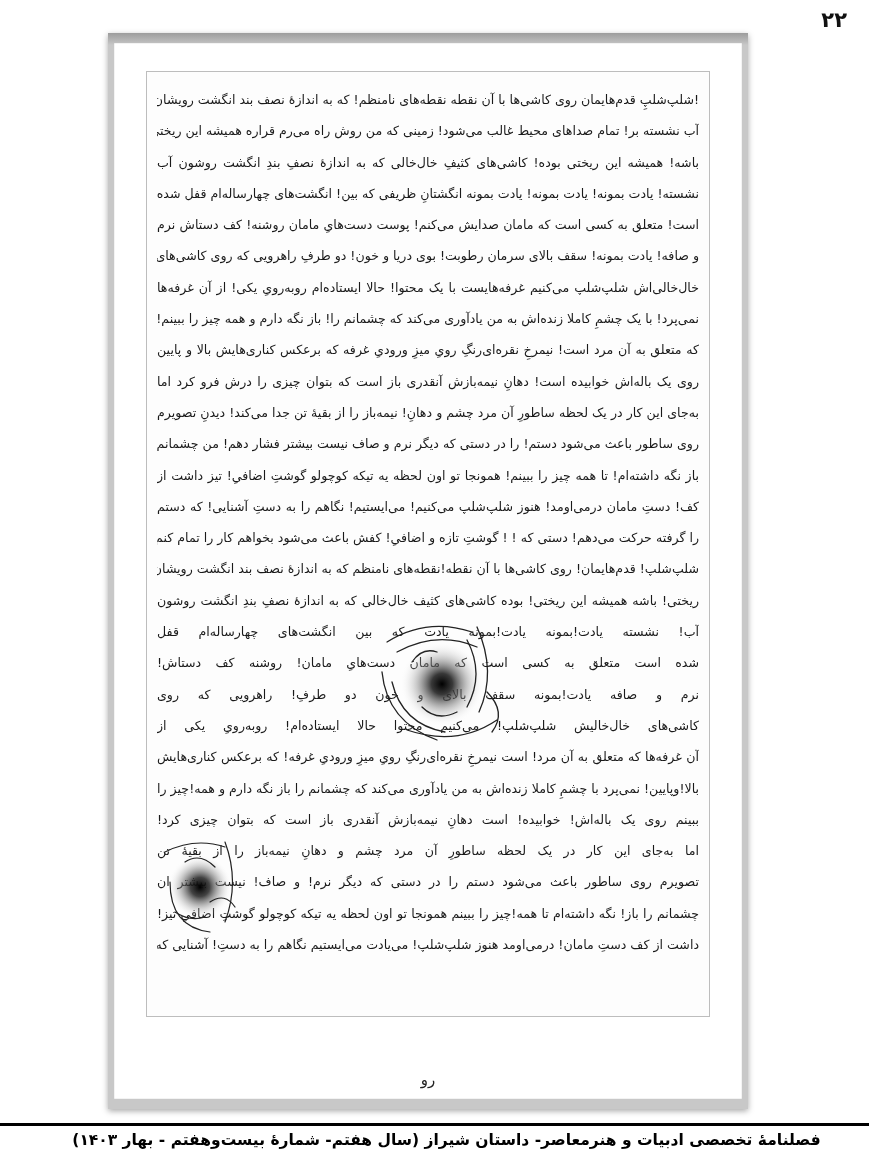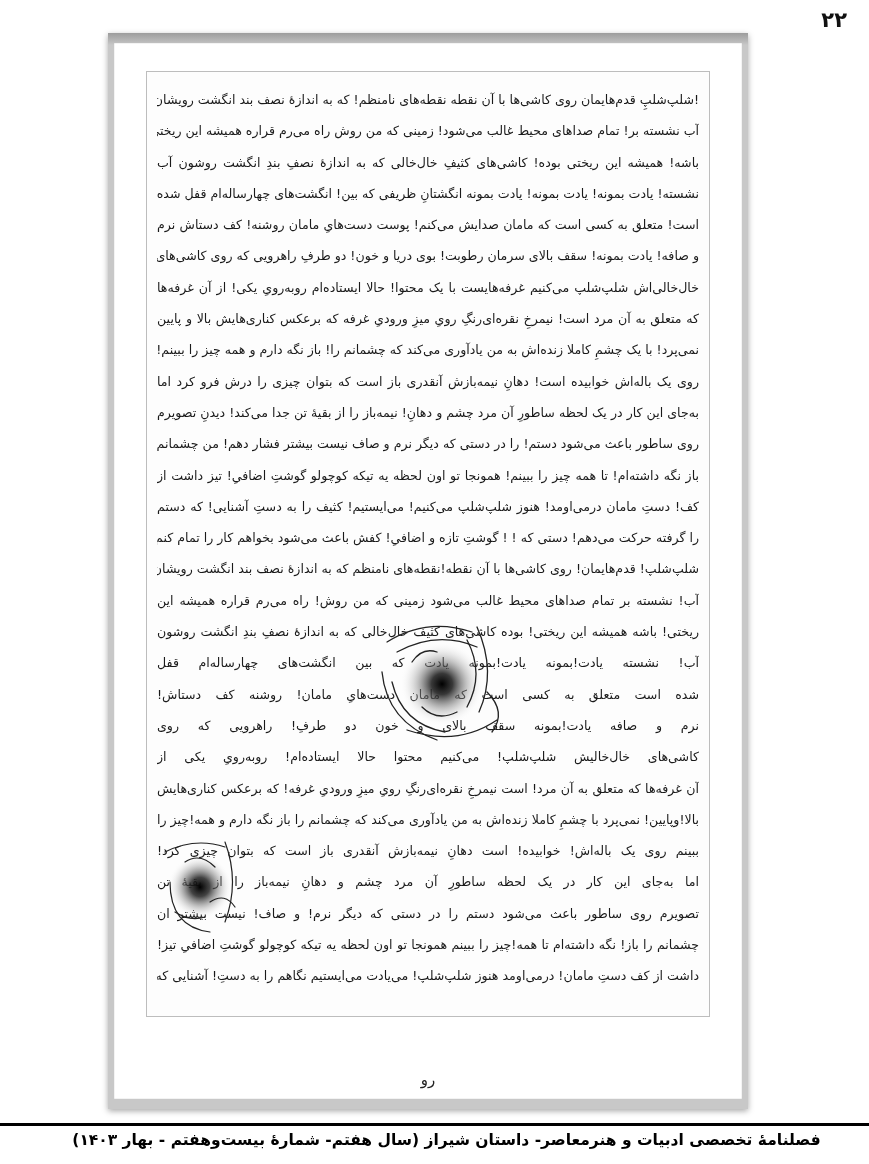--- a/index.html
+++ b/index.html
@@ -126,30 +126,29 @@
   <div class="frame-inner">
     <div class="text-box">
       <div id="lines-container">
           <div class="story-line">!شلپ‌شلپِ قدم‌هایمان روی کاشی‌ها با آن نقطه نقطه‌های نامنظم! که به اندازهٔ نصف بند انگشت رویشان</div>
           <div class="story-line">آب نشسته بر! تمام صداهای محیط غالب می‌شود! زمینی که من روش راه می‌رم قراره همیشه این ریختی</div>
           <div class="story-line">باشه! همیشه این ریختی بوده! کاشی‌های کثیفِ خال‌خالی که به اندازهٔ نصفِ بندِ انگشت روشون آب</div>
           <div class="story-line">نشسته! یادت بمونه! یادت بمونه! یادت بمونه انگشتانِ ظریفی که بین! انگشت‌های چهارساله‌ام قفل شده</div>
           <div class="story-line">است! متعلق به کسی است که مامان صدایش می‌کنم! پوست دست‌هایِ مامان روشنه! کف دستاش نرم</div>
           <div class="story-line">و صافه! یادت بمونه! سقف بالای سرمان رطوبت! بوی دریا و خون! دو طرفِ راهرویی که روی کاشی‌های</div>
           <div class="story-line">خال‌خالی‌اش شلپ‌شلپ می‌کنیم غرفه‌هایست با یک محتوا! حالا ایستاده‌ام روبه‌رویِ یکی! از آن غرفه‌ها</div>
+          <div class="story-line">نمی‌پرد! با یک چشمِ کاملا زنده‌اش به من یادآوری می‌کند که چشمانم را! باز نگه دارم و همه چیز را ببینم!</div>
           <div class="story-line">که متعلق به آن مرد است! نیمرخِ نقره‌ای‌رنگِ رویِ میزِ ورودیِ غرفه که برعکس کناری‌هایش بالا و پایین</div>
-          <div class="story-line">نمی‌پرد! با یک چشمِ کاملا زنده‌اش به من یادآوری می‌کند که چشمانم را! باز نگه دارم و همه چیز را ببینم!</div>
           <div class="story-line">روی یک باله‌اش خوابیده است! دهانِ نیمه‌بازش آنقدری باز است که بتوان چیزی را درش فرو کرد اما</div>
           <div class="story-line">به‌جای این کار در یک لحظه ساطورِ آن مرد چشم و دهانِ! نیمه‌باز را از بقیهٔ تن جدا می‌کند! دیدنِ تصویرم</div>
           <div class="story-line">روی ساطور باعث می‌شود دستم! را در دستی که دیگر نرم و صاف نیست بیشتر فشار دهم! من چشمانم را</div>
           <div class="story-line">باز نگه داشته‌ام! تا همه چیز را ببینم! همونجا تو اون لحظه یه تیکه کوچولو گوشتِ اضافیِ! تیز داشت از</div>
-          <div class="story-line">کف! دستِ مامان درمی‌اومد! هنوز شلپ‌شلپ می‌کنیم! می‌ایستیم! کثیف را به دستِ آشنایی! که   دستم</div>
+          <div class="story-line">کف! دستِ مامان درمی‌اومد! هنوز شلپ‌شلپ می‌کنیم! می‌ایستیم! نگاهم را به دستِ آشنایی! که   دستم</div>
           <div class="story-line">را گرفته حرکت می‌دهم! دستی که ! ! گوشتِ تازه و اضافیِ! کفش باعث می‌شود بخواهم کار را تمام کنم!</div>
           <div class="story-line">شلپ‌شلپ! قدم‌هایمان! روی کاشی‌ها با آن نقطه!نقطه‌های نامنظم که به اندازهٔ نصف بند انگشت رویشان</div>
-          <div class="story-line">آب! نشسته بر تمام صداهای محیط غالب می‌شود زمینی که من روش! راه می‌رم قراره همیشه این</div>
           <div class="story-line">ریختی! باشه همیشه این ریختی! بوده کاشی‌های کثیف خال‌خالی که به اندازهٔ نصفِ بندِ انگشت روشون</div>
           <div class="story-line">آب! نشسته یادت!بمونه یادت!بمونه یادت          که بین انگشت‌های چهارساله‌ام قفل</div>
           <div class="story-line">شده است متعلق به کسی است که مامان          دست‌هایِ مامان! روشنه کف دستاش!</div>
           <div class="story-line">نرم و صافه یادت!بمونه سقف بالای            و خون دو طرفِ! راهرویی که روی</div>
           <div class="story-line">کاشی‌های خال‌خالیش شلپ‌شلپ! می‌کنیم          محتوا حالا ایستاده‌ام! روبه‌رویِ یکی از</div>
           <div class="story-line">آن غرفه‌ها که متعلق به آن مرد! است نیمرخِ نقره‌ای‌رنگِ رویِ میزِ ورودیِ غرفه! که برعکس کناری‌هایش</div>
           <div class="story-line">بالا!وپایین! نمی‌پرد با چشمِ کاملا زنده‌اش به من یادآوری می‌کند که چشمانم را باز نگه دارم و همه!چیز را</div>
           <div class="story-line">ببینم روی یک باله‌اش! خوابیده! است دهانِ نیمه‌بازش آنقدری باز است که بتوان چیزی      کرد!</div>
           <div class="story-line">اما به‌جای این کار در یک لحظه ساطورِ آن مرد چشم و دهانِ نیمه‌باز را از بقیهٔ تن</div>
           <div class="story-line">تصویرم روی ساطور باعث می‌شود دستم را در دستی که دیگر نرم! و صاف! نیست بیشتر      ان</div>

